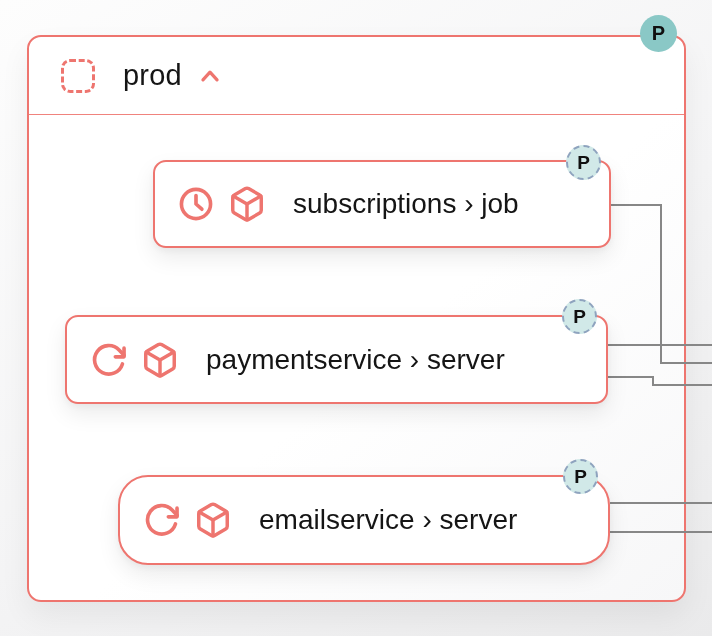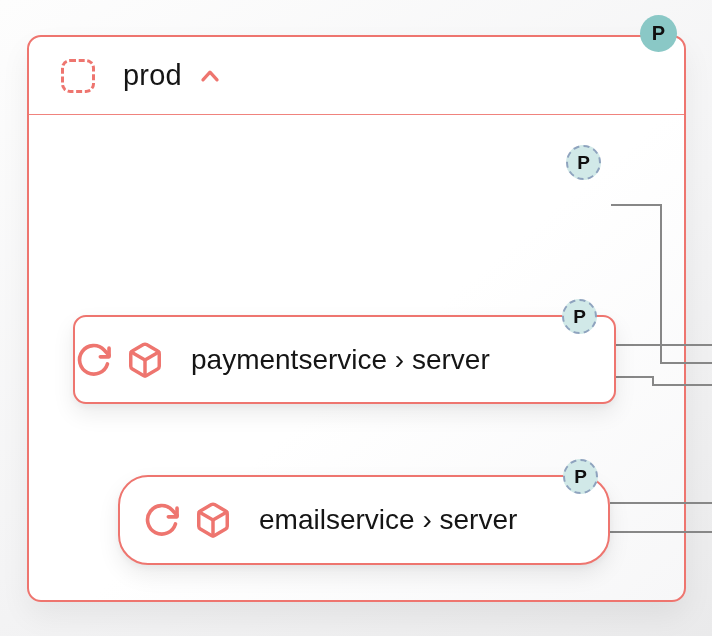--- a/index.html
+++ b/index.html
@@ -77,21 +77,21 @@
     position: absolute;
     box-sizing: border-box;
     background: #ffffff;
     border: 2px solid #EE756F;
     border-radius: 13px;
     display: flex; align-items: center;
     box-shadow: 0 10px 22px rgba(0,0,0,0.08), 0 3px 6px rgba(0,0,0,0.04);
     z-index: 3; cursor: pointer;
   }
   .node-1 { left: 153px; top: 160px; width: 458px; height: 88px; padding-left: 22px; }
-  .node-2 { left: 73px;  top: 315px; width: 543px; height: 89px; }
+  .node-2 { left: 65px;  top: 315px; width: 543px; height: 89px; padding-left: 23px; }
   .node-3 { left: 118px; top: 475px; width: 492px; height: 90px; padding-left: 23px; border-radius: 30px; }
   .node .icon { width: 38px; height: 38px; flex: 0 0 auto; margin-right: 13px; display: flex; }
   .node .icon svg { width: 38px; height: 38px; }
   .node .node-label {
     margin-left: 14px;
     font-size: 28px; color: #151515;
     white-space: nowrap;
   }
   .stroke-accent { stroke: #EE756F; fill: none; stroke-linecap: round; stroke-linejoin: round; }
 </style>
@@ -113,20 +113,36 @@
   </div>
 
   <svg class="edges">
     <path d="M611 205 H661 V363 H712"></path>
     <path d="M608 345 H712"></path>
     <path d="M608 377 H653 V385 H712"></path>
     <path d="M610 503 H712"></path>
     <path d="M610 532 H712"></path>
   </svg>
 
+  <div class="node node-1">
+    <span class="icon">
+      <svg viewBox="0 0 24 24">
+        <circle cx="12" cy="12" r="9.2" class="stroke-accent" stroke-width="2.3"></circle>
+        <polyline points="12 6.6 12 12 15.7 15.3" class="stroke-accent" stroke-width="2.3"></polyline>
+      </svg>
+    </span>
+    <span class="icon">
+      <svg viewBox="0 0 24 24">
+        <path d="M21 16V8a2 2 0 0 0-1-1.73l-7-4a2 2 0 0 0-2 0l-7 4A2 2 0 0 0 3 8v8a2 2 0 0 0 1 1.73l7 4a2 2 0 0 0 2 0l7-4A2 2 0 0 0 21 16z" class="stroke-accent" stroke-width="2.2"></path>
+        <polyline points="3.27 6.96 12 12.01 20.73 6.96" class="stroke-accent" stroke-width="2.2"></polyline>
+        <line x1="12" y1="22.08" x2="12" y2="12" class="stroke-accent" stroke-width="2.2"></line>
+      </svg>
+    </span>
+    <span class="node-label">subscriptions › job</span>
+  </div>
   <div class="badge-dashed badge-n1">P</div>
 
   <div class="node node-2">
     <span class="icon">
       <svg viewBox="0 0 24 24">
         <polyline points="21.5 4.5 21.5 10 16 10" class="stroke-accent" stroke-width="2.3"></polyline>
         <path d="M20.49 14.5a9 9 0 1 1-2.12-8.86L21.5 9" class="stroke-accent" stroke-width="2.3"></path>
       </svg>
     </span>
     <span class="icon">

